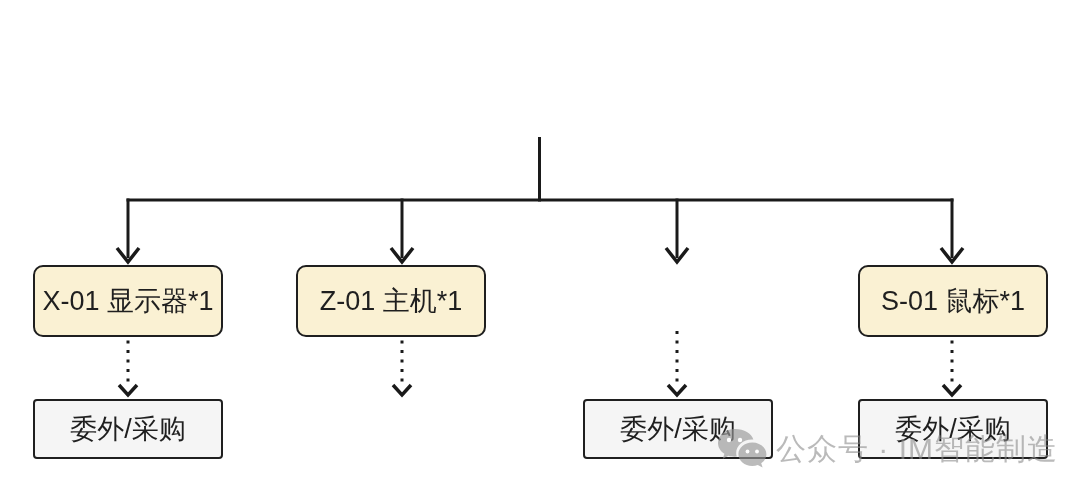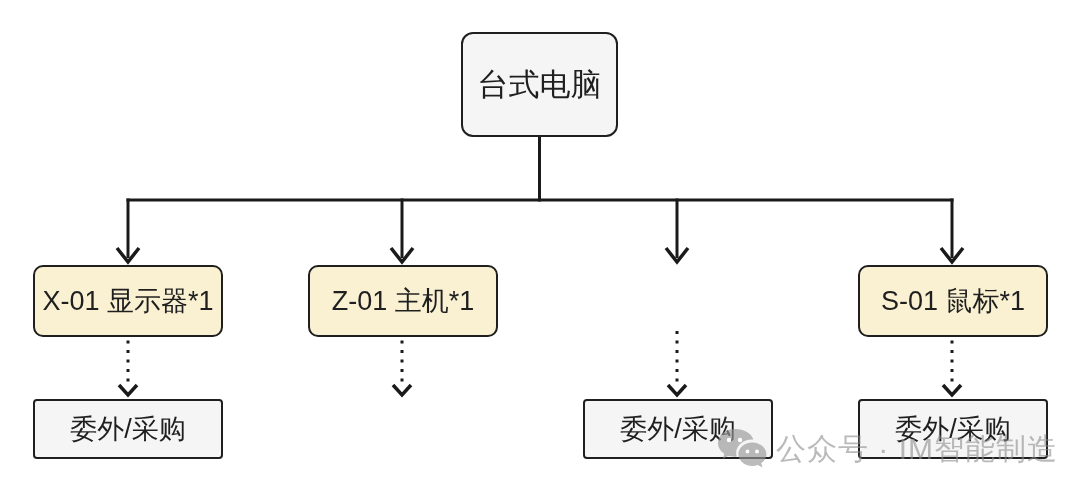--- a/index.html
+++ b/index.html
@@ -54,21 +54,21 @@
   }
   .node.source {
     top: 399px;
     width: 190px;
     height: 60px;
     border-radius: 4px;
     font-size: 27px;
     background: var(--gray-fill, #f5f5f5);
   }
   .col0 { left: 33px; }
-  .col1 { left: 308px; }
+  .col1 { left: 296px; }
   .col2 { left: 583px; }
   .col3 { left: 858px; }
   .watermark {
     position: absolute;
     left: 716px;
     top: 426px;
     display: flex;
     align-items: center;
     gap: 8px;
     color: var(--wm-color, rgba(140,140,140,0.6));
@@ -106,23 +106,20 @@
       <line x1="402" y1="331" x2="402" y2="385" stroke-dasharray="3 6.5"></line>
       <line x1="677" y1="331" x2="677" y2="385" stroke-dasharray="3 6.5"></line>
       <line x1="952" y1="331" x2="952" y2="385" stroke-dasharray="3 6.5"></line>
       <polyline points="119,385 128,395 137,385" stroke-width="3.5"></polyline>
       <polyline points="393,385 402,395 411,385" stroke-width="3.5"></polyline>
       <polyline points="668,385 677,395 686,385" stroke-width="3.5"></polyline>
       <polyline points="943,385 952,395 961,385" stroke-width="3.5"></polyline>
     </g>
   </svg>
 
-  <div class="node root">
-    <span>台式电脑</span>
-  </div>
 
   <div class="node part col0">
     <span>X-01 显示器*1</span>
   </div>
   <div class="node part col1">
     <span>Z-01 主机*1</span>
   </div>
   <div class="node part col3">
     <span>S-01 鼠标*1</span>
   </div>

